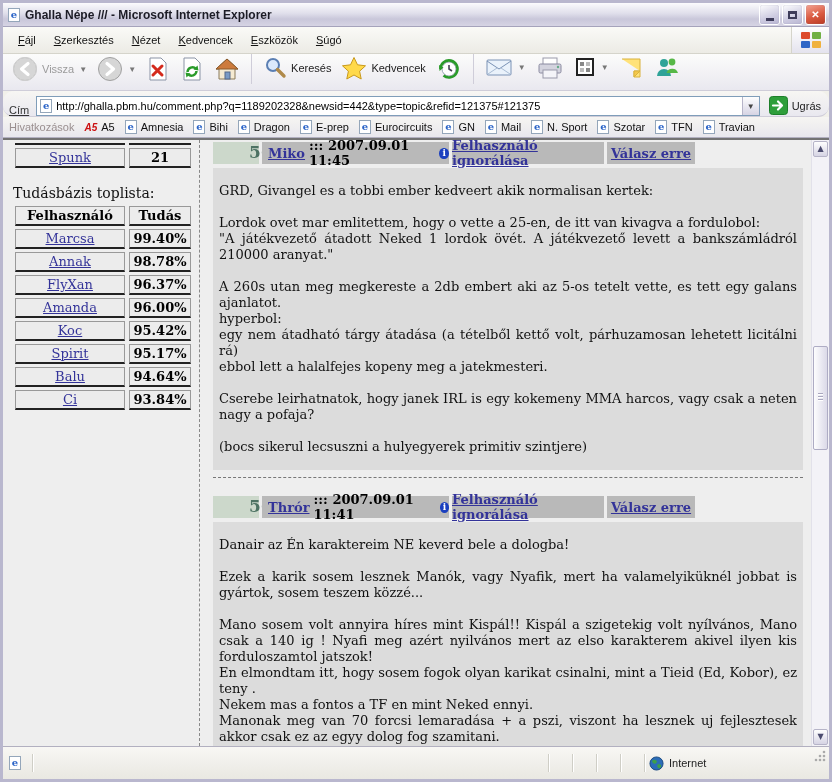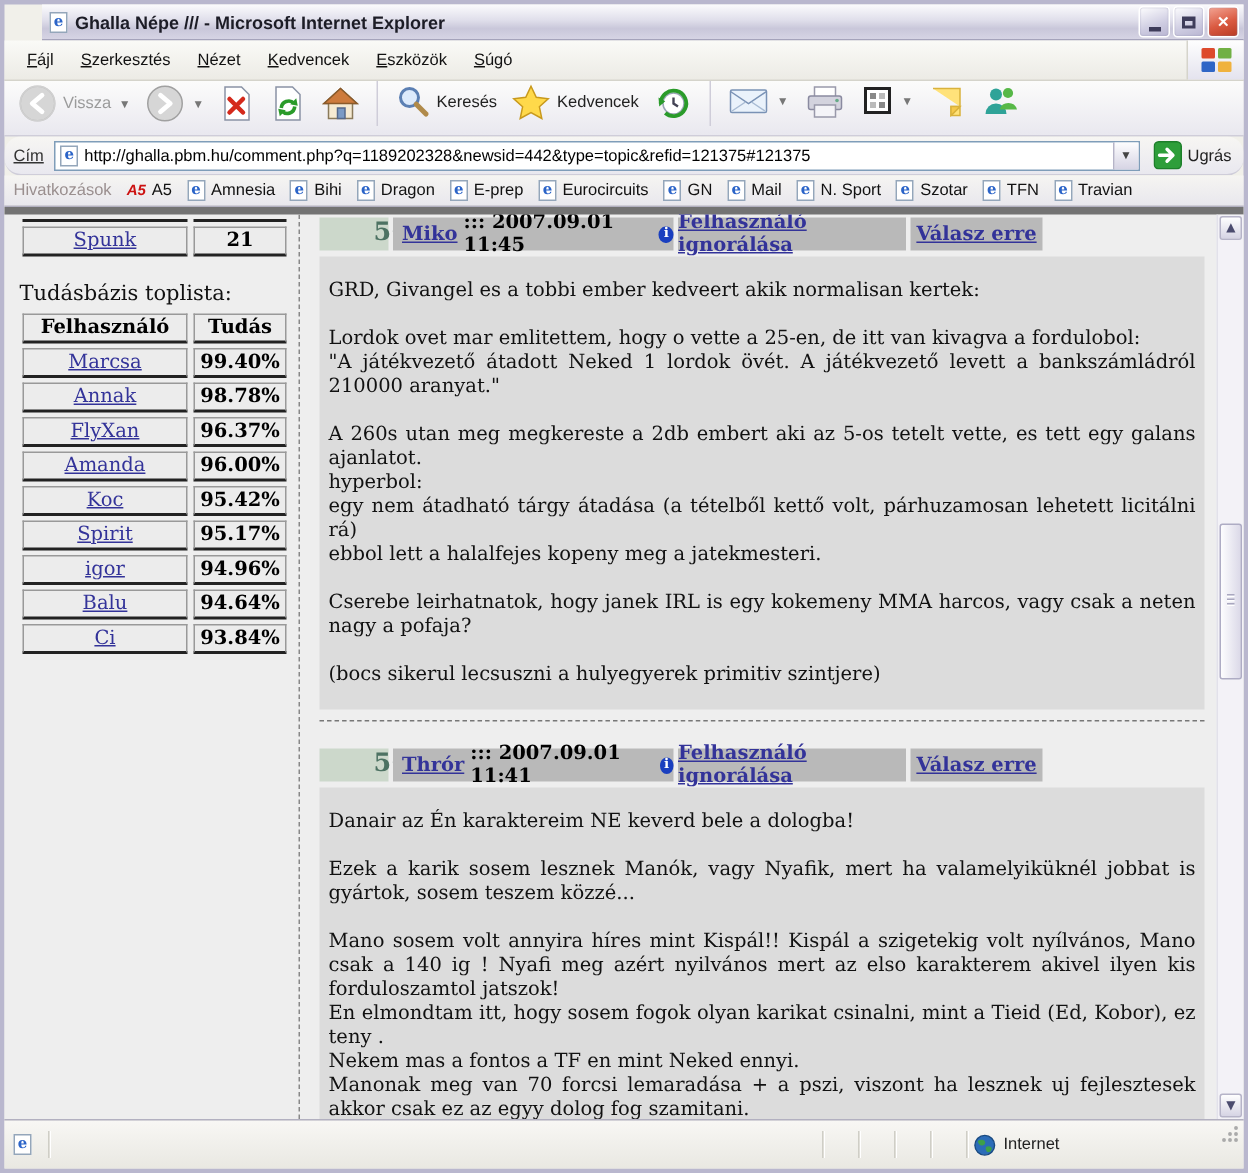--- a/index.html
+++ b/index.html
@@ -3,21 +3,21 @@
 <meta charset="utf-8">
 <style>
   * { margin:0; padding:0; box-sizing:border-box; }
   html,body { width:832px; height:782px; overflow:hidden; }
   body { font-family:"Liberation Sans", sans-serif; font-size:11px; background:#9a98ad; }
 
   .window { width:832px; height:782px; border:3px solid #b9b7ce; display:flex; flex-direction:column; background:#f1f0ea; }
 
   
   .titlebar { height:24px; flex:0 0 24px; display:flex; align-items:center; padding:0 3px 0 5px;
-    background:linear-gradient(180deg,#fbfbfd 0%,#e0dfeb 45%,#c9c7da 70%,#d6d4e4 100%); border-bottom:1px solid #a5a3bb;margin-left:25px; }
+    background:linear-gradient(180deg,#fbfbfd 0%,#e0dfeb 45%,#c9c7da 70%,#d6d4e4 100%); border-bottom:1px solid #a5a3bb; }
   .titlebar .title { font-size:12px; font-weight:bold; color:#1c1c26; margin-left:5px; flex:1; white-space:nowrap; overflow:hidden; }
   .tb-btn { width:21px; height:21px; margin-left:2px; border:1px solid #fff; border-radius:3px; display:flex; align-items:center; justify-content:center;
     background:linear-gradient(160deg,#fdfdfe,#cfcde2 60%,#b9b6d2); color:#3e3c5a; font-size:10px; font-weight:bold; box-shadow:inset 0 0 1px #8d8aa9; }
   .tb-btn.close { background:linear-gradient(160deg,#f3a493,#da5a41 55%,#b93a22); color:#fff; }
   .glyph-min { display:block; width:8px; height:3px; background:#3e3c5a; margin-top:10px; }
   .glyph-max { display:block; width:9px; height:8px; border:2px solid #3e3c5a; border-top-width:3px; }
 
   
   .menubar { height:27px; flex:0 0 27px; display:flex; align-items:stretch; background:linear-gradient(180deg,#fafaf7,#ecebe5); border-bottom:1px solid #d5d4cb; }
   .menu-items { display:flex; align-items:center; flex:1; padding-left:6px; }
@@ -28,39 +28,39 @@
   
   .toolbar { height:37px; flex:0 0 37px; display:flex; align-items:flex-start; padding:0 6px; gap:4px;
     background:linear-gradient(180deg,#fcfcfb,#e9e8ef); border-bottom:1px solid #cfcdd9; }
   .tool-btn { display:flex; align-items:center; gap:4px; padding:2px 3px; color:#222; }
   .tool-btn .lbl { font-size:11px; }
   .tool-btn .lbl.disabled { color:#9b9b9b; }
   .caret { font-size:8px; color:#777; margin-left:1px; }
   .tsep { width:1px; height:30px; background:#cfcdd9; margin:0 4px; }
 
   
-  .addressbar { height:26px; flex:0 0 26px; display:flex; align-items:center; padding:0 4px; gap:5px;
+  .addressbar { height:26px; flex:0 0 26px; display:flex; align-items:flex-end; padding:0 4px; gap:5px;
     background:linear-gradient(180deg,#f7f6f3,#e9e8ef); border-bottom:1px solid #cfcdd9;border-radius:11px; }
   .addr-label { color:#333; text-decoration:underline; padding:0 2px; }
   .addr-field { flex:1; height:20px; background:#fff; border:1px solid #7f9db9; display:flex; align-items:center; padding-left:3px; }
   .addr-url { flex:1; font-size:11px; color:#000; white-space:nowrap; overflow:hidden; margin-left:4px; }
   .addr-drop { width:17px; height:18px; background:linear-gradient(180deg,#fdfdfe,#d6d4e4); border-left:1px solid #b6b4c8; display:flex; align-items:center; justify-content:center; color:#444; font-size:8px; }
   .go-btn { display:flex; align-items:center; gap:4px; padding:1px 4px; color:#222; }
 
   
   .linksbar { height:21px; flex:0 0 21px; display:flex; align-items:center; padding:0 6px; gap:10px;
     background:linear-gradient(180deg,#f6f5f2,#e8e7ed); border-bottom:1px solid #b2b0c0; overflow:hidden; }
   .links-label { color:#9a8f8f; }
   .linkitem { display:flex; align-items:center; gap:4px; color:#111; white-space:nowrap; }
   .eicon { display:inline-block; width:12px; height:14px; background:#fff; border:1px solid #94a6ba; font:bold 10px "DejaVu Serif", serif; color:#2b64c8; text-align:center; line-height:12px; }
   .eicon::before { content:"e"; }
   .a5icon { font:italic bold 10px "Liberation Sans", sans-serif; color:#cc1111; }
 
   
-  .content { flex:1; position:relative; background:#eeeeee; overflow:hidden; border-top:5px solid #737373; font-family:"DejaVu Serif", serif; }
+  .content { flex:1; position:relative; background:#eeeeee; overflow:hidden; border-top:2px solid #737373; font-family:"DejaVu Serif", serif; }
   .sidebar { position:absolute; left:0; top:0; width:196px; padding:0 0 0 8px; }
   .sb-table { border-collapse:separate; border-spacing:4px 3px; }
   .sb-table td, .sb-table th { background:#ececec; border:1px solid #999; border-bottom:2px solid #222; text-align:center; font-size:13px; height:20px; padding:0 2px; }
   .sb-col-user { width:110px; } .sb-col-val { width:62px; }
   .sb-sliver td { height:1px; background:transparent; border:none; border-bottom:2px solid #222; }
   .sb-table a, .post a { color:#333399; text-decoration:underline; }
   .sb-val { font-weight:bold; }
   .sb-heading { font-size:14px; color:#111; margin:14px 0 2px 2px; }
 
   .main { position:absolute; left:196px; right:18px; top:0; bottom:0; border-left:1px dashed #888; padding:2px 8px 0 13px; }
@@ -338,24 +338,20 @@
               <td class="sb-col-user"><a href="#">Amanda</a></td>
               <td class="sb-col-val sb-val">96.00%</td>
             </tr>
         <tr>
               <td class="sb-col-user"><a href="#">Koc</a></td>
               <td class="sb-col-val sb-val">95.42%</td>
             </tr>
         <tr>
               <td class="sb-col-user"><a href="#">Spirit</a></td>
               <td class="sb-col-val sb-val">95.17%</td>
-            </tr>
-        <tr>
-              <td class="sb-col-user"><a href="#">igor</a></td>
-              <td class="sb-col-val sb-val">94.96%</td>
             </tr>
         <tr>
               <td class="sb-col-user"><a href="#">Balu</a></td>
               <td class="sb-col-val sb-val">94.64%</td>
             </tr>
         <tr>
               <td class="sb-col-user"><a href="#">Ci</a></td>
               <td class="sb-col-val sb-val">93.84%</td>
             </tr>
       </tbody>

